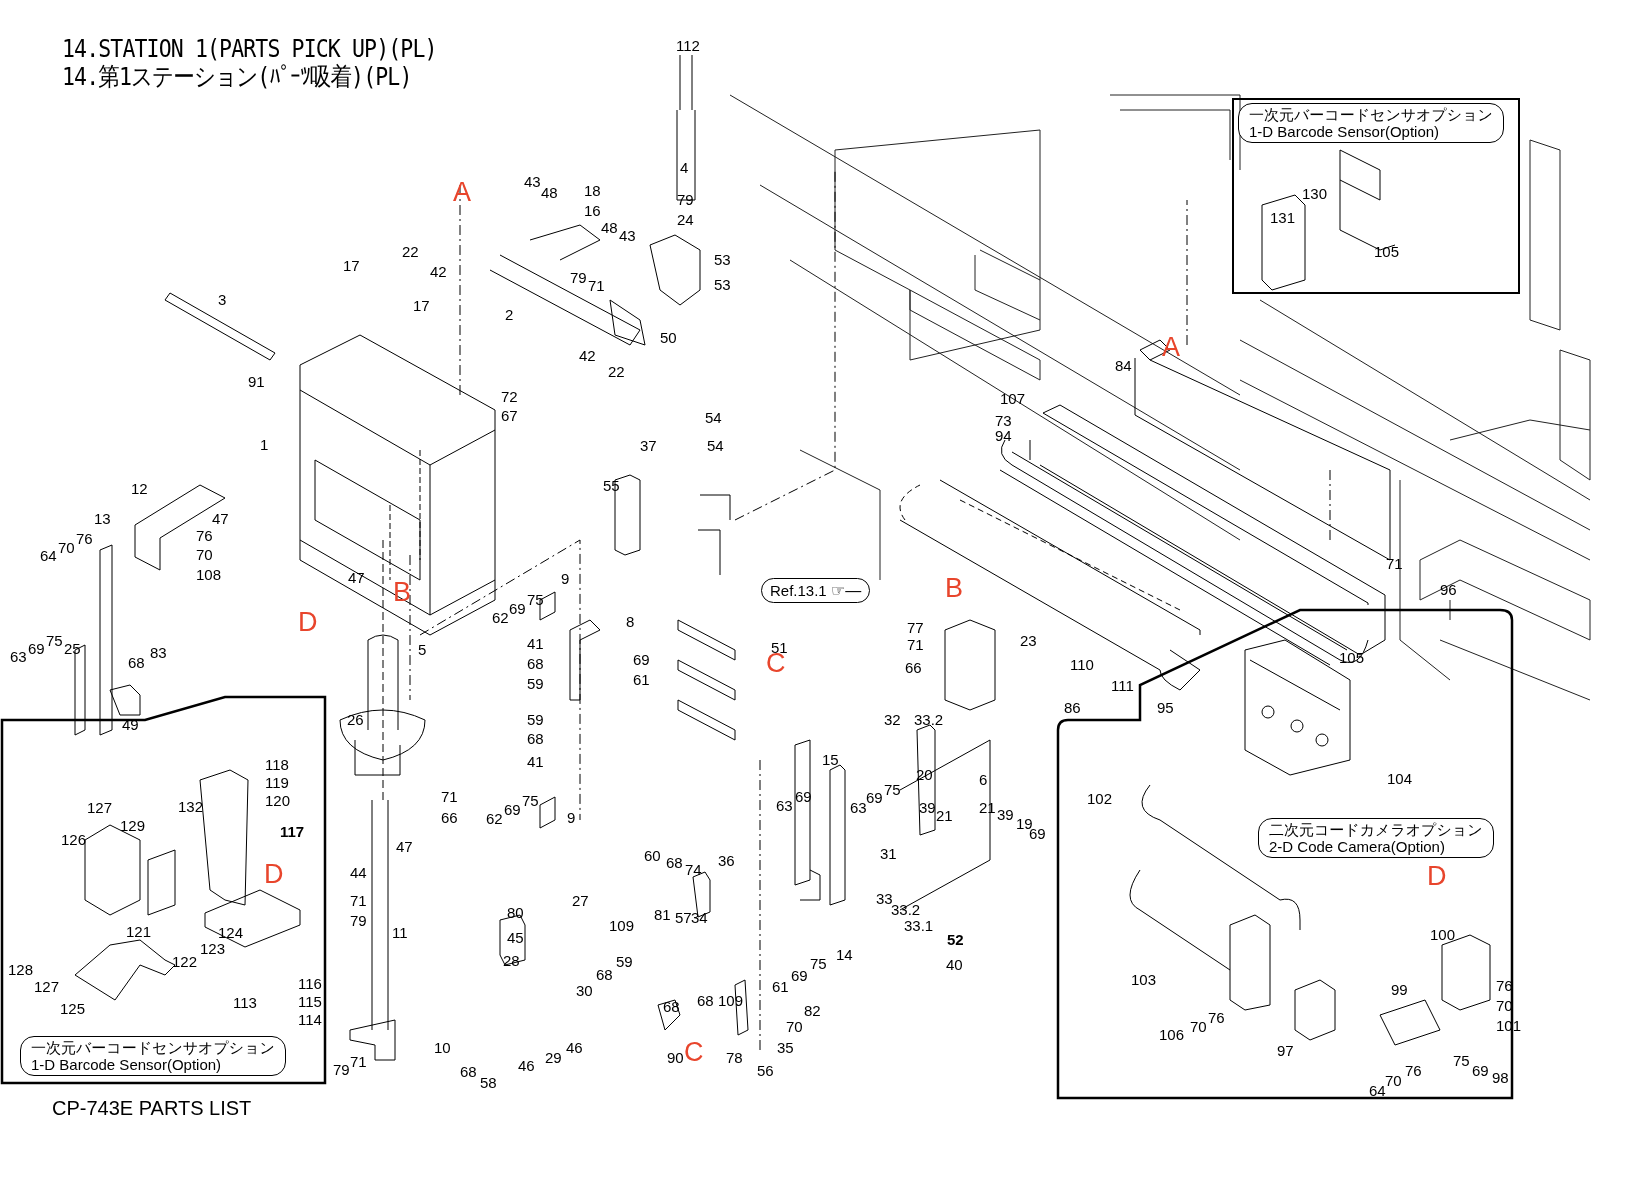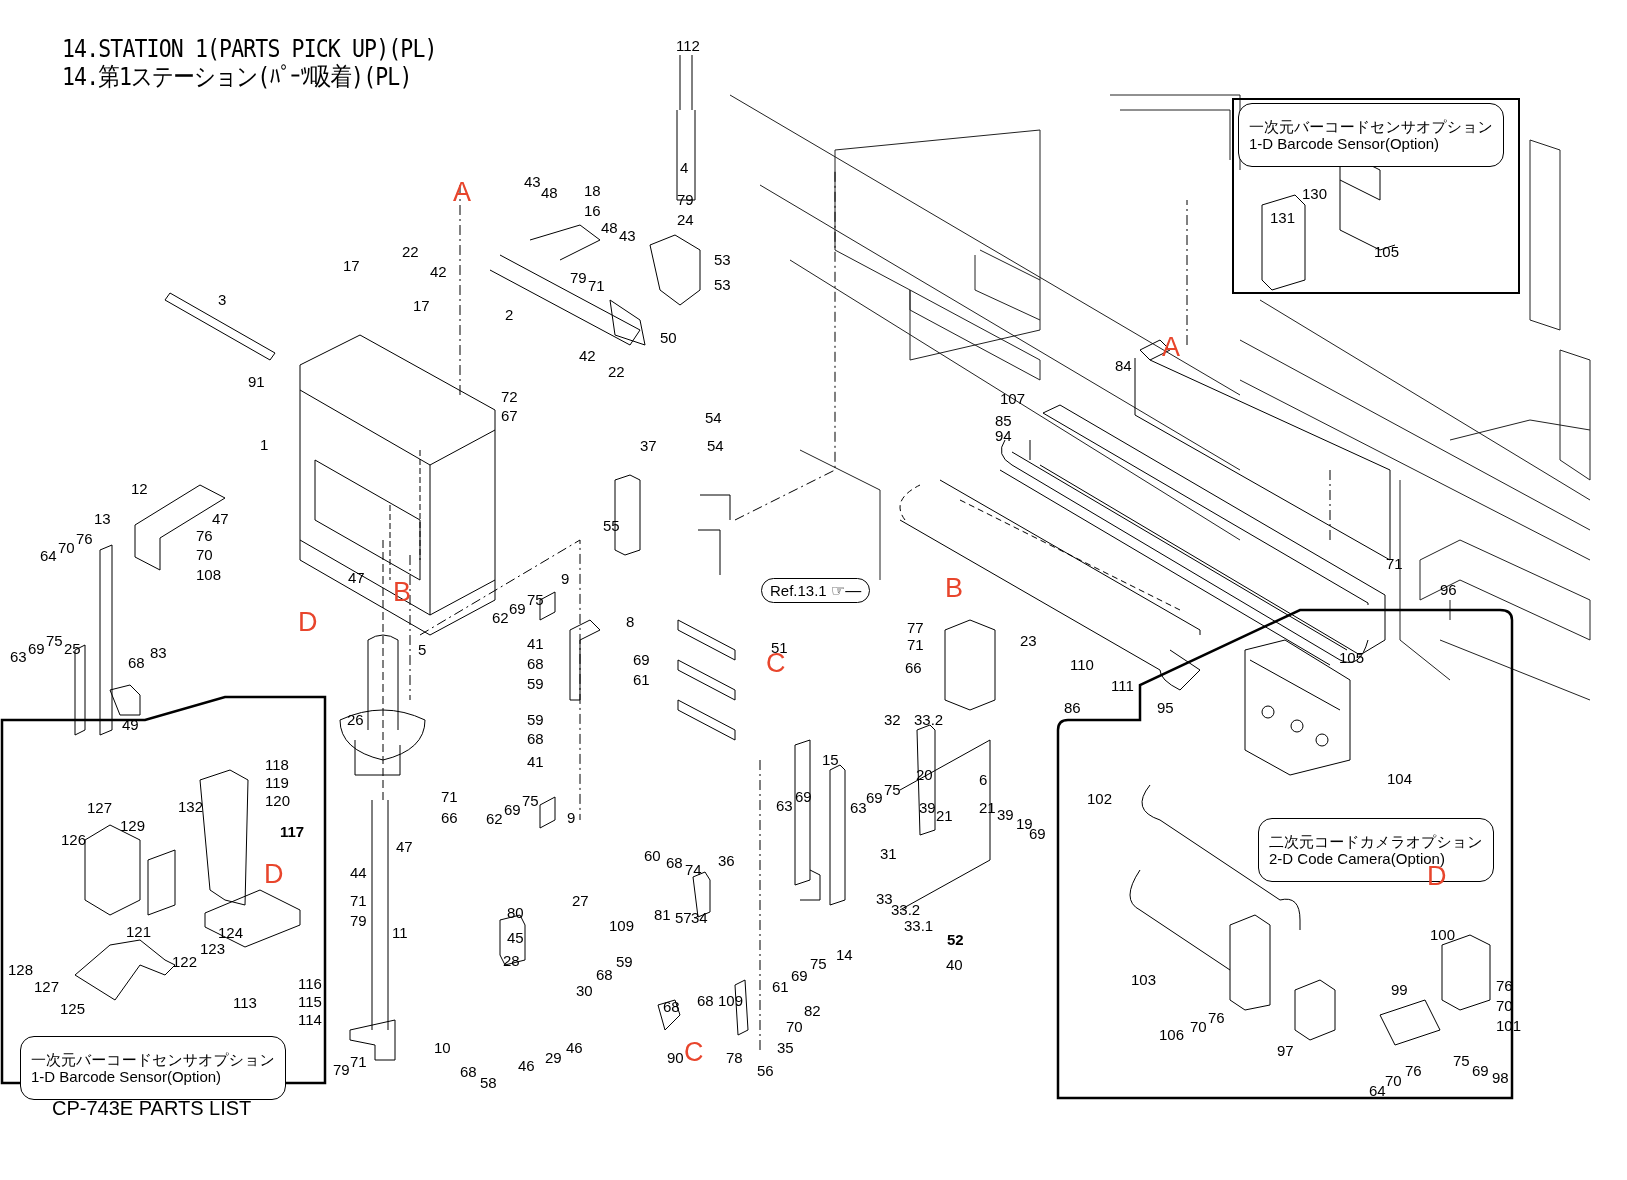--- a/index.html
+++ b/index.html
@@ -4,21 +4,21 @@
 <style>
   html, body { margin: 0; padding: 0; background: #ffffff; }
   body { width: 1627px; height: 1180px; position: relative; overflow: hidden;
          font-family: "Liberation Sans", sans-serif; color: #000; }
   .title { position: absolute; left: 62px; font-family: "DejaVu Sans Mono", monospace;
            font-size: 25px; letter-spacing: -1px; line-height: 28px; transform: scaleX(0.86); transform-origin: left; }
   .num { position: absolute; font-size: 15px; line-height: 16px; white-space: nowrap; }
   .ref { position: absolute; font-size: 27px; color: #e8452c; line-height: 28px; }
   .optbox { position: absolute; border: 2px solid #000; }
   .optlabel { position: absolute; border: 1.5px solid #000; border-radius: 14px; background: #fff;
-              font-size: 15px; line-height: 17px; padding: 14px 10px; white-space: nowrap; }
+              font-size: 15px; line-height: 17px; padding: 2px 10px; white-space: nowrap; }
   .refpill { position: absolute; border: 1.5px solid #000; border-radius: 13px; background: #fff;
              font-size: 15px; padding: 2px 8px; white-space: nowrap; }
   .footer { position: absolute; left: 52px; top: 1097px; font-size: 20px; }
   svg.art { position: absolute; left: 0; top: 0; }
 </style>
 </head>
 <body>
 
 <div class="title" style="top:35px">14.STATION 1(PARTS PICK UP)(PL)</div>
 <div class="title" style="top:63px">14.第1ステーション(ﾊﾟｰﾂ吸着)(PL)</div>
@@ -207,21 +207,21 @@
     <div class="num" style="left: 343px; top: 258px;">17</div>
     <div class="num" style="left: 413px; top: 298px;">17</div>
     <div class="num" style="left: 218px; top: 292px;">3</div>
     <div class="num" style="left: 248px; top: 374px;">91</div>
     <div class="num" style="left: 501px; top: 389px;">72</div>
     <div class="num" style="left: 501px; top: 408px;">67</div>
     <div class="num" style="left: 260px; top: 437px;">1</div>
     <div class="num" style="left: 705px; top: 410px;">54</div>
     <div class="num" style="left: 707px; top: 438px;">54</div>
     <div class="num" style="left: 640px; top: 438px;">37</div>
-    <div class="num" style="left: 603px; top: 518px; text-align: center;">55</div>
+    <div class="num" style="left: 603px; top: 478px; text-align: center;">55</div>
     <div class="num" style="left: 131px; top: 481px;">12</div>
     <div class="num" style="left: 94px; top: 511px;">13</div>
     <div class="num" style="left: 212px; top: 511px;">47</div>
     <div class="num" style="left: 40px; top: 548px;">64</div>
     <div class="num" style="left: 58px; top: 540px;">70</div>
     <div class="num" style="left: 76px; top: 531px;">76</div>
     <div class="num" style="left: 196px; top: 528px;">76</div>
     <div class="num" style="left: 196px; top: 547px;">70</div>
     <div class="num" style="left: 196px; top: 567px;">108</div>
     <div class="num" style="left: 348px; top: 570px;">47</div>
@@ -316,21 +316,21 @@
     <div class="num" style="left: 347px; top: 712px;">26</div>
     <div class="num" style="left: 441px; top: 789px;">71</div>
     <div class="num" style="left: 441px; top: 810px;">66</div>
     <div class="num" style="left: 396px; top: 839px;">47</div>
     <div class="num" style="left: 350px; top: 865px;">44</div>
     <div class="num" style="left: 350px; top: 893px;">71</div>
     <div class="num" style="left: 350px; top: 913px;">79</div>
     <div class="num" style="left: 392px; top: 925px;">11</div>
     <div class="num" style="left: 1115px; top: 358px;">84</div>
     <div class="num" style="left: 1000px; top: 391px;">107</div>
-    <div class="num" style="left: 995px; top: 413px;">85</div>
+    <div class="num" style="left: 995px; top: 413px;">73</div>
     <div class="num" style="left: 995px; top: 428px;">94</div>
     <div class="num" style="left: 1386px; top: 556px;">71</div>
     <div class="num" style="left: 1440px; top: 582px;">96</div>
     <div class="num" style="left: 1070px; top: 657px;">110</div>
     <div class="num" style="left: 1111px; top: 678px;">111</div>
     <div class="num" style="left: 1064px; top: 700px;">86</div>
     <div class="num" style="left: 1157px; top: 700px;">95</div>
     <div class="num" style="left: 1302px; top: 186px;">130</div>
     <div class="num" style="left: 1270px; top: 210px;">131</div>
     <div class="num" style="left: 1374px; top: 244px;">105</div>

